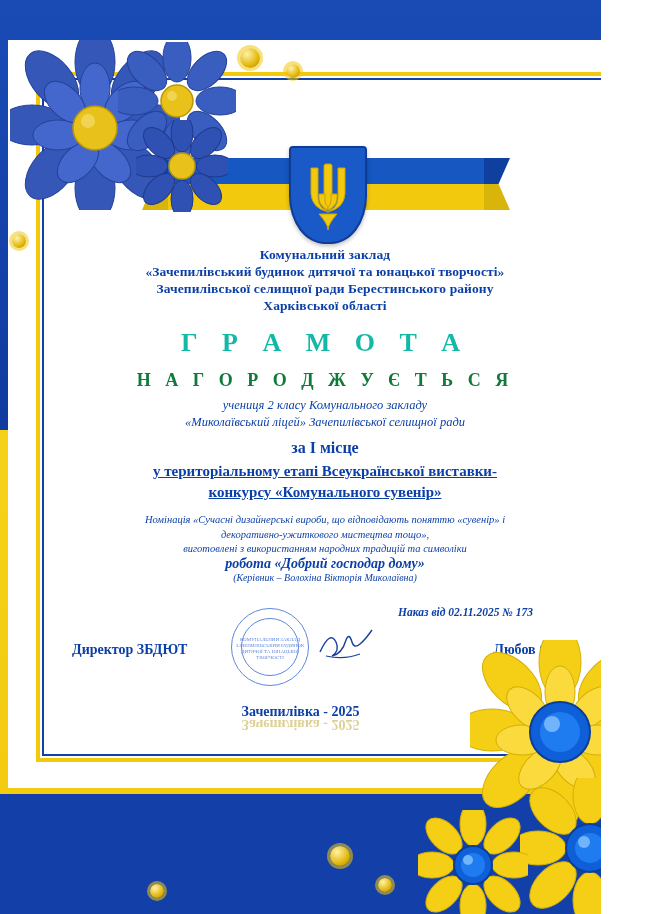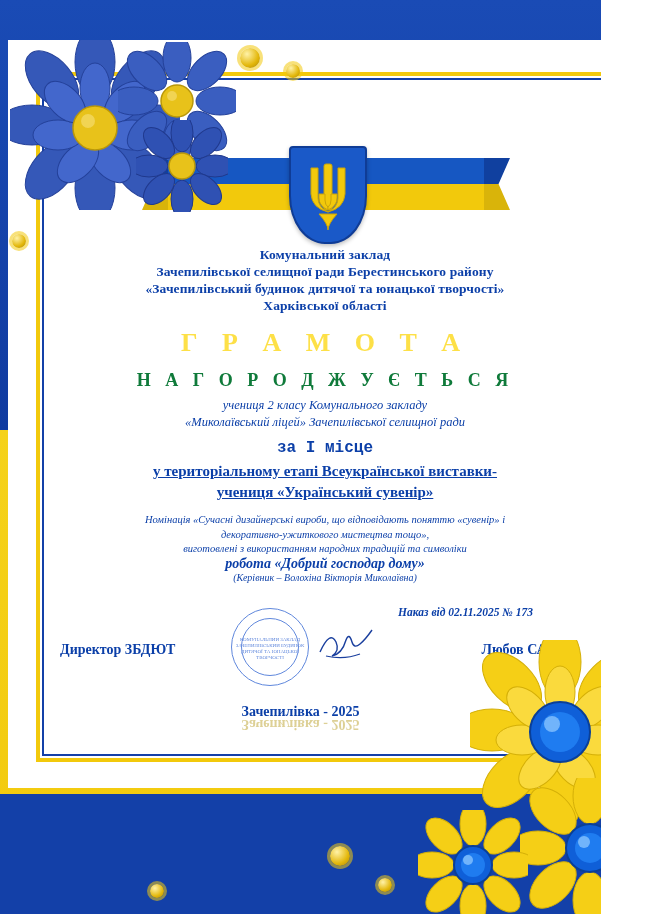--- a/index.html
+++ b/index.html
@@ -120,21 +120,21 @@
     font-weight: bold;
     font-size: 13.5px;
     line-height: 17px;
     letter-spacing: .1px;
   }
   .gramota {
     margin-top: 14px;
     font-weight: bold;
     font-size: 26px;
     letter-spacing: 9px;
-    color: #fde047;
+    color: #14b8a6;
   }
   .nagoroda {
     margin-top: 12px;
     font-weight: bold;
     font-size: 18px;
     letter-spacing: 5px;
     color: #0f7a3a;
   }
   .name {
     margin-top: 10px;
@@ -147,21 +147,20 @@
     margin-top: 6px;
     font-style: italic;
     font-size: 12.5px;
     line-height: 17px;
     color: #0b3fa8;
   }
   .place {
     margin-top: 8px;
     font-weight: bold;
     font-size: 16px;
-    font-family: Liberation Mono, monospace;
   }
   .stage {
     margin-top: 4px;
     font-size: 15px;
     line-height: 21px;
     font-weight: bold;
     text-decoration: underline;
   }
   .nomination {
     margin-top: 10px;
@@ -187,21 +186,21 @@
     right: 68px;
     top: 606px;
     font-style: italic;
     font-weight: bold;
     font-size: 11.5px;
     color: #0b3fa8;
   }
 
   .sign-row {
     position: absolute;
-    left: 48px;
+    left: 60px;
     top: 638px;
     width: 530px;
     height: 30px;
     color: #0b3fa8;
   }
   .sign-left {
     position: absolute; left: 12px; top: 4px;
     font-weight: bold; font-size: 14px;
   }
   .sign-right {
@@ -302,38 +301,38 @@
         <path d="M37 62 q-9 -4 -9 -12 l0 -4 l6 0 l0 6 q0 5 3 7 z"></path>
         <path d="M37 62 q9 -4 9 -12 l0 -4 l-6 0 l0 6 q0 5 -3 7 z"></path>
         <path d="M28 66 q9 10 9 16 q0 -6 9 -16 z"></path>
       </g>
     </svg>
   </div>
 
   <div class="content">
     <div class="org">
       <div>Комунальний заклад</div>
+      <div>«Зачепилівський  будинок дитячої та юнацької творчості»</div>
       <div>Зачепилівської селищної ради Берестинського району</div>
-      <div>«Зачепилівський  будинок дитячої та юнацької творчості»</div>
       <div>Харківської області</div>
     </div>
 
     <div class="gramota">Г Р А М О Т А</div>
     <div class="nagoroda">Н А Г О Р О Д Ж У Є Т Ь С Я</div>
 
     <div class="sub">
       <div>учениця 2 класу Комунального закладу</div>
       <div>«Миколаївський ліцей» Зачепилівської селищної  ради</div>
     </div>
 
     <div class="place">за I місце</div>
 
     <div class="stage">
       <div>у територіальному етапі Всеукраїнської виставки-</div>
-      <div>учениця «Український сувенір»</div>
+      <div>конкурсу «Комунального сувенір»</div>
     </div>
 
     <div class="nomination">
       <div>Номінація «Сучасні дизайнерські вироби, що відповідають поняттю «сувенір» і</div>
       <div>декоративно-ужиткового мистецтва тощо»,</div>
       <div>виготовлені з використанням народних традицій та символіки</div>
     </div>
     <div class="work">робота «Добрий господар дому»</div>
     <div class="leader">(Керівник – Волохіна Вікторія Миколаївна)</div>
   </div>

